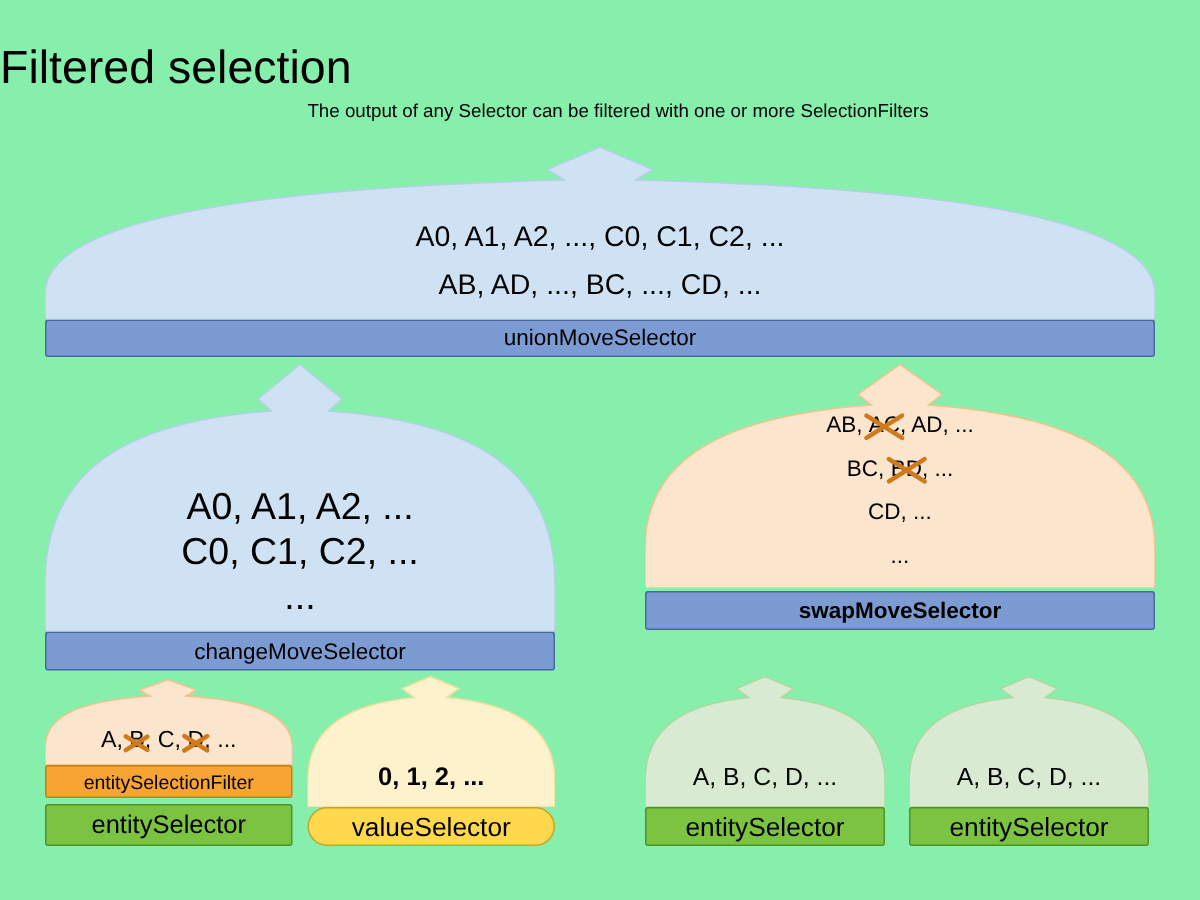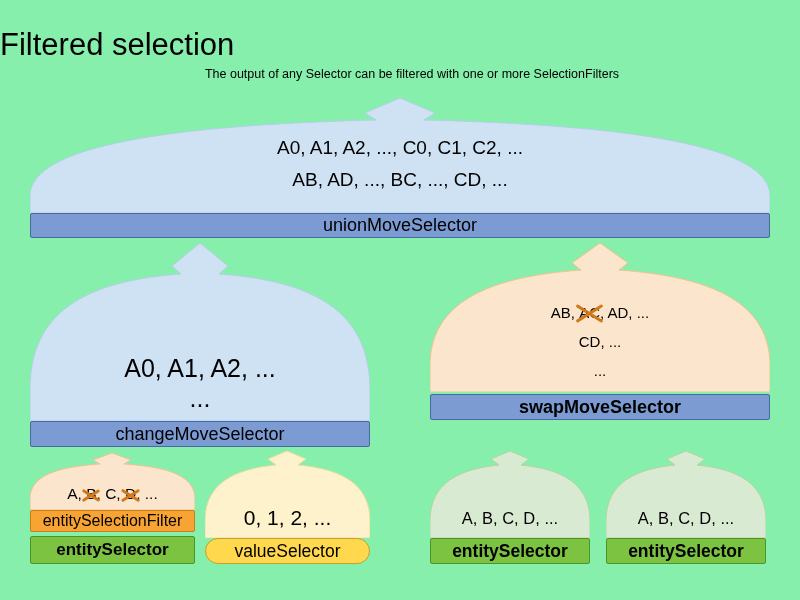--- a/index.html
+++ b/index.html
@@ -17,42 +17,42 @@
     text-align:center; font-size:12.5px;
   }
   .funnel { position:absolute; }
   .dome { position:relative; }
   .dome svg { display:block; }
   .ftext {
     position:absolute; top:0; left:0; right:0; bottom:0;
     display:flex; flex-direction:column; justify-content:flex-end; align-items:center;
     text-align:center; pointer-events:none;
   }
-  .ft-union  { font-size:19px; line-height:32px; padding-bottom:17px; }
+  .ft-union  { font-size:19px; line-height:32px; padding-bottom:6px; }
   .ft-change { font-size:25px; line-height:30px; padding-bottom:8px; }
   .ft-swap   { font-size:15px; line-height:29px; padding-bottom:7px; }
   .ft-entityf{ font-size:15.5px; line-height:20px; padding-bottom:6px; }
-  .ft-value  { font-size:21px;  line-height:22px; padding-bottom:9px; }
+  .ft-value  { font-size:17px;  line-height:22px; padding-bottom:9px;font-weight:bold; }
   .ft-green  { font-size:16.5px; line-height:22px; padding-bottom:9px; }
 
   .bar {
     display:flex; align-items:center; justify-content:center;
     width:100%; box-sizing:border-box; border:1px solid; border-radius:2px;
-    font-size:18px; color:#000;
+    font-size:15px; color:#000;
   }
   .b-blue   { background:var(--blue-bar);   border-color:var(--blue-bar-border); }
   .b-orange { background:var(--orange-bar); border-color:var(--orange-bar-border); }
-  .b-green  { background:var(--green-bar);  border-color:var(--green-bar-border);font-weight:bold; }
+  .b-green  { background:var(--green-bar);  border-color:var(--green-bar-border); }
   .b-yellow { background:var(--yellow-bar); border-color:var(--yellow-bar-border); }
 
   .bar-union   { height:25px; }
   .bar-change  { height:26px; }
   .bar-swapf   { height:25px; }
   .bar-swap    { height:26px; margin-top:2px;font-weight:bold; }
-  .bar-entityf { height:22px; font-size:16px; }
+  .bar-entityf { height:22px; font-size:13px; }
   .bar-entity  { height:28px; margin-top:4px; font-size:17px; }
   .bar-value   { height:26px; font-size:17.5px;border-radius:13px; }
   .bar-entityr { height:26px; font-size:17.5px; }
 
   .p-blue   { fill:var(--blue-funnel);   stroke:var(--blue-funnel-border);   stroke-width:1; }
   .p-orange { fill:var(--orange-funnel); stroke:var(--orange-funnel-border); stroke-width:1; }
   .p-yellow { fill:var(--yellow-funnel); stroke:var(--yellow-funnel-border); stroke-width:1; }
   .p-green  { fill:var(--green-funnel);  stroke:var(--green-funnel-border);  stroke-width:1; }
 
   .crossed { position:relative; display:inline-block; }
@@ -84,33 +84,35 @@
     <div class="bar b-blue bar-union">unionMoveSelector</div>
   </div>
 
   <div class="funnel" style="left:30px; top:240px; width:340px;">
     <div class="dome">
       <svg width="340" height="181" viewBox="0 0 340 181" preserveAspectRatio="none">
         <path class="p-blue" d="M0,181 L0,150 C0,72 55,41 151,34 L142,26 L170,3 L198,26 L189,34 C285,41 340,72 340,150 L340,181 Z"></path>
       </svg>
       <div class="ftext ft-change">
         <div class="fline">A0, A1, A2, ...</div>
+        <div class="fline">C0, C1, C2, ...</div>
         <div class="fline">...</div>
       </div>
     </div>
     <div class="bar b-blue bar-change">changeMoveSelector</div>
   </div>
 
   <div class="funnel" style="left:430px; top:240px; width:340px;">
     <div class="dome">
       <svg width="340" height="152" viewBox="0 0 340 152" preserveAspectRatio="none">
         <path class="p-orange" d="M0,152 L0,126 C0,64 55,37 151,30 L142,23 L170,3 L198,23 L189,30 C285,37 340,64 340,126 L340,152 Z"></path>
       </svg>
       <div class="ftext ft-swap">
         <div class="fline"><span>AB, </span><span class="crossed">AC</span><span>, AD, ...</span></div>
+        <div class="fline"><span>BC, </span><span class="crossed">BD</span><span>, ...</span></div>
         <div class="fline">CD, ...</div>
         <div class="fline">...</div>
       </div>
     </div>
     <div class="bar b-blue bar-swap">swapMoveSelector</div>
   </div>
 
   <div class="funnel" style="left:30px; top:452px; width:165px;">
     <div class="dome">
       <svg width="165" height="58" viewBox="0 0 165 58" preserveAspectRatio="none">

